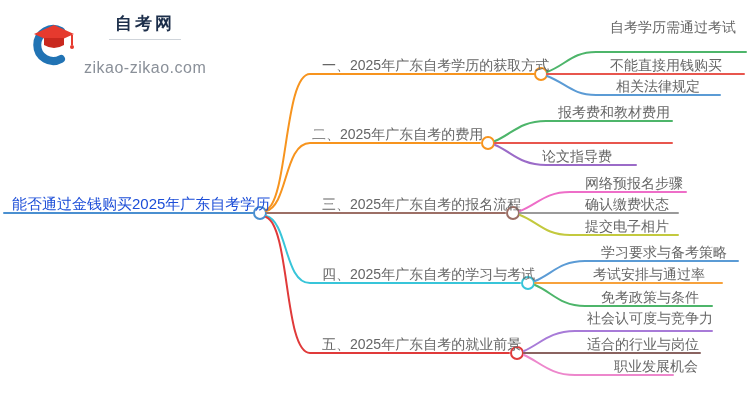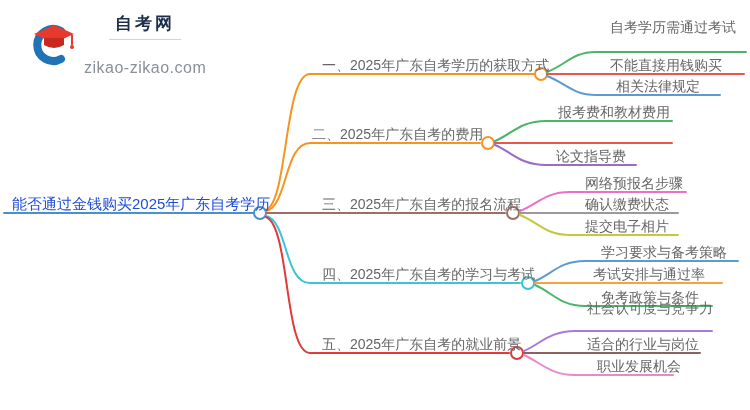--- a/index.html
+++ b/index.html
@@ -11,33 +11,33 @@
 
   .lb{position:absolute;white-space:nowrap;color:#666666;font-size:14px;line-height:1;}
   .lb-root{left:12px;top:196px;font-size:15px;color:#1d4ed8;}
   .lb-b1{left:322px;top:58px;}
   .lb-b1s1{left:610px;top:20px;}
   .lb-b1s2{left:610px;top:58px;}
   .lb-b1s3{left:616px;top:79px;}
   .lb-b2{left:312px;top:127px;}
   .lb-b2s1{left:558px;top:105px;}
   .lb-b2s2{left:558px;top:127px;}
-  .lb-b2s3{left:556px;top:149px;}
+  .lb-b2s3{left:542px;top:149px;}
   .lb-b3{left:322px;top:197px;}
   .lb-b3s1{left:585px;top:176px;}
   .lb-b3s2{left:585px;top:197px;}
   .lb-b3s3{left:585px;top:219px;}
   .lb-b4{left:322px;top:267px;}
   .lb-b4s1{left:601px;top:245px;}
   .lb-b4s2{left:593px;top:267px;}
   .lb-b4s3{left:601px;top:290px;}
   .lb-b5{left:322px;top:337px;}
-  .lb-b5s1{left:587px;top:301px;}
+  .lb-b5s1{left:587px;top:311px;}
   .lb-b5s2{left:587px;top:337px;}
-  .lb-b5s3{left:597px;top:359px;text-align:center;}
+  .lb-b5s3{left:614px;top:359px;text-align:center;}
 
   .logo{position:absolute;left:28px;top:10px;display:flex;align-items:center;}
   .logo-icon{width:48px;height:48px;margin-right:8px;}
   .logo-textcol{display:flex;flex-direction:column;align-items:center;}
   .site-name{font-size:17px;font-weight:bold;color:#1c2e4a;letter-spacing:3px;padding:2px 6px 4px 6px;border-bottom:1px solid #cfd4da;}
   .site-url{font-size:16px;color:#8a9099;margin-top:19px;letter-spacing:.5px;}
 </style>
 </head>
 <body>
 

